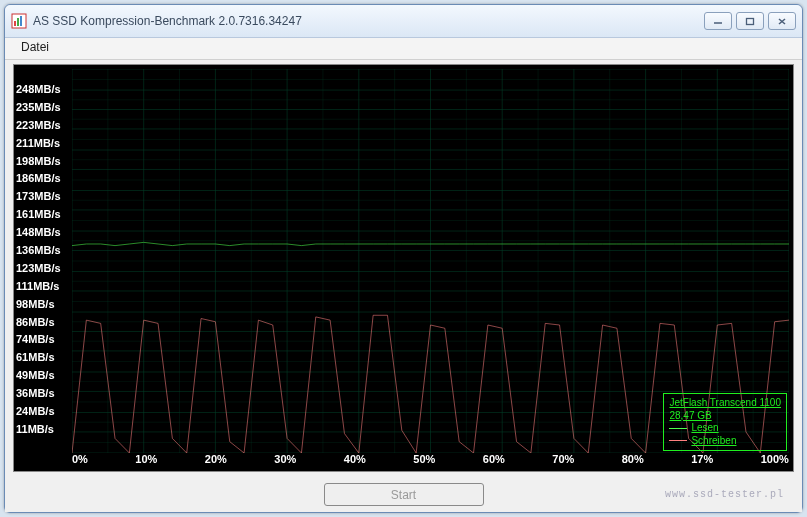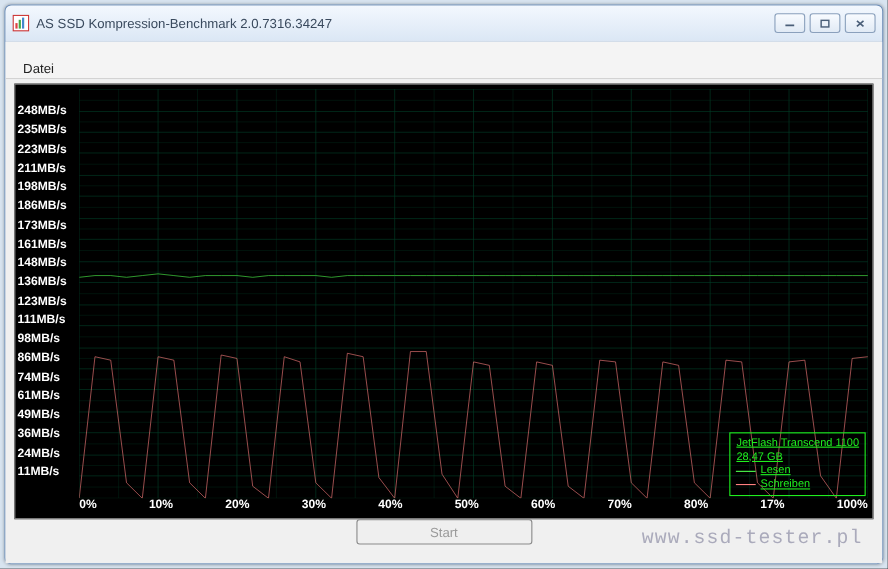--- a/index.html
+++ b/index.html
@@ -31,22 +31,22 @@
   .titlebar .title { color:#3a4a5e; font-size:12px; flex:1; }
   .win-btns { display:flex; gap:4px; }
   .win-btn {
     width:28px; height:18px;
     border:1px solid #8aa0bc; border-radius:3px;
     background:linear-gradient(#f8fbff,#e1eaf5);
     display:flex; align-items:center; justify-content:center;
     font-size:10px; color:#4a5e78;
   }
   .menubar {
-    height:34px; background:#f4f4f4;
-    display:flex; align-items:flex-end; padding:0 8px;
+    height:22px; background:#f4f4f4;
+    display:flex; align-items:flex-start; padding:0 8px;
     border-bottom:1px solid #d0d0d0;
   }
   .menu-item { padding:2px 8px; font-size:12px; color:#222; }
   .client {
     flex:1; background:#f0f0f0;
     display:flex; flex-direction:column;
     padding:4px 8px 6px 8px;
   }
   .chart-wrap {
     flex:1; background:#000;
@@ -77,33 +77,33 @@
     font-size:10px; color:#1fef1f;
     font-family:Tahoma,sans-serif; line-height:1.25;
     min-width:112px;
     text-decoration:underline;
   }
   .legend .row { display:flex; align-items:center; gap:4px; }
   .legend .sw { width:18px; height:0; border-top:1px solid; }
   .legend .sw.read { border-color:#4dff4d; }
   .legend .sw.write { border-color:#ff8080; }
   .buttonbar {
-    height:34px; display:flex; align-items:flex-start; justify-content:center; gap:29px;
+    height:34px; display:flex; align-items:flex-end; justify-content:center; gap:29px;
     position:relative;
   }
   .btn {
     width:160px; height:23px;
     border:1px solid #8a8a8a; background:linear-gradient(#fdfdfd,#e6e6e6);
     font-size:12px; color:#222; border-radius:3px;
   }
   .btn.disabled { color:#9a9a9a; background:#efefef; }
   .btn.focus { border:1px solid #3c7fb1; box-shadow:0 0 0 1px #7fb7dd inset; background:linear-gradient(#f6fbff,#daeefc); }
   .watermark {
     position:absolute; right:10px; bottom:6px;
-    font-family:"Courier New",monospace; font-size:18px;
+    font-family:"Courier New",monospace; font-size:10px;
     color:#aab; letter-spacing:1px;
   }
 </style>
 </head>
 <body>
 
 <div class="window">
   <div class="titlebar">
     <span class="icon">
       <svg viewBox="0 0 16 16">

